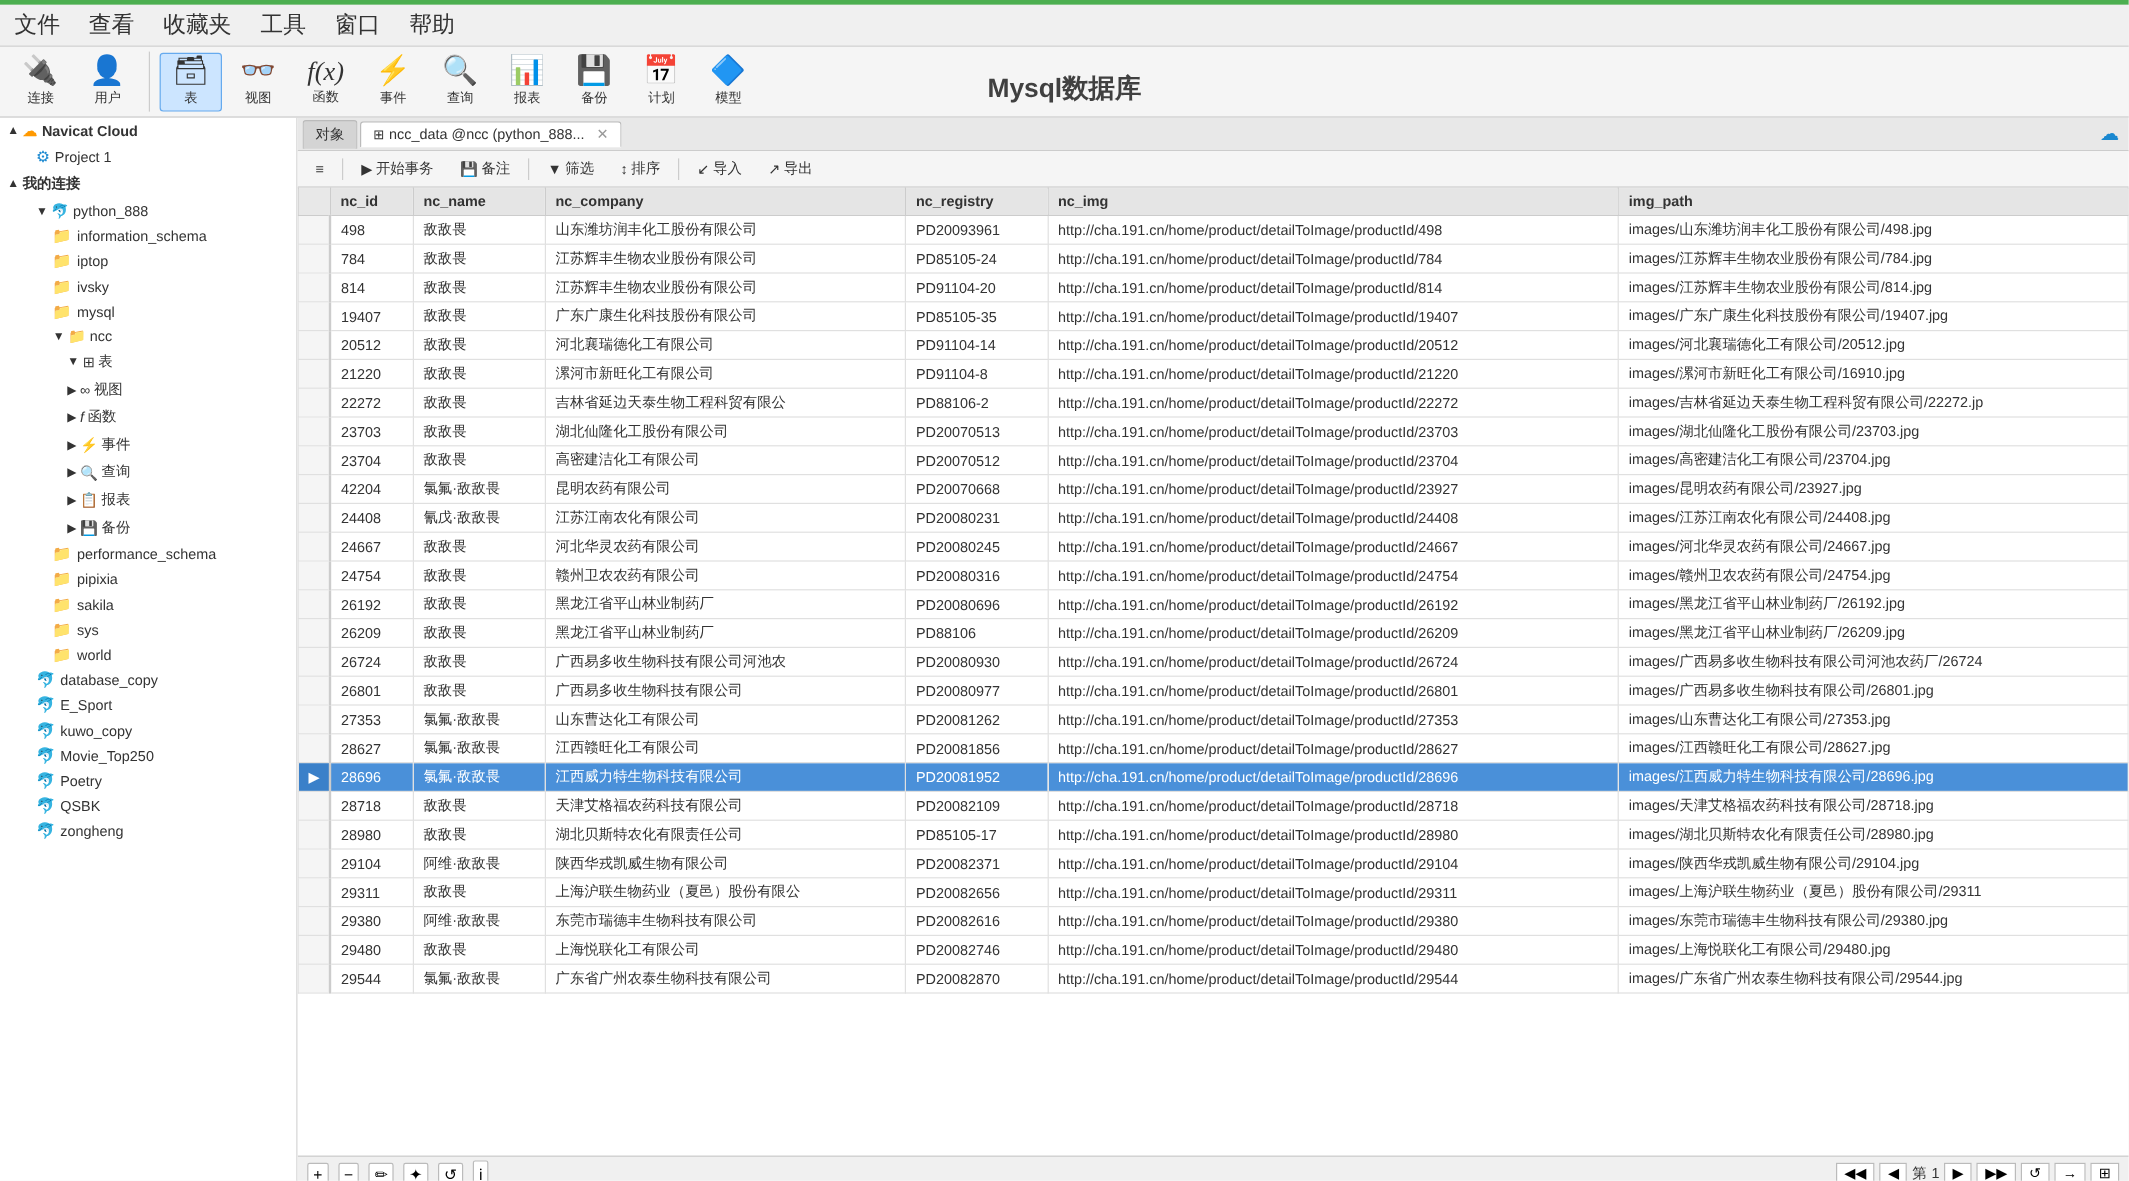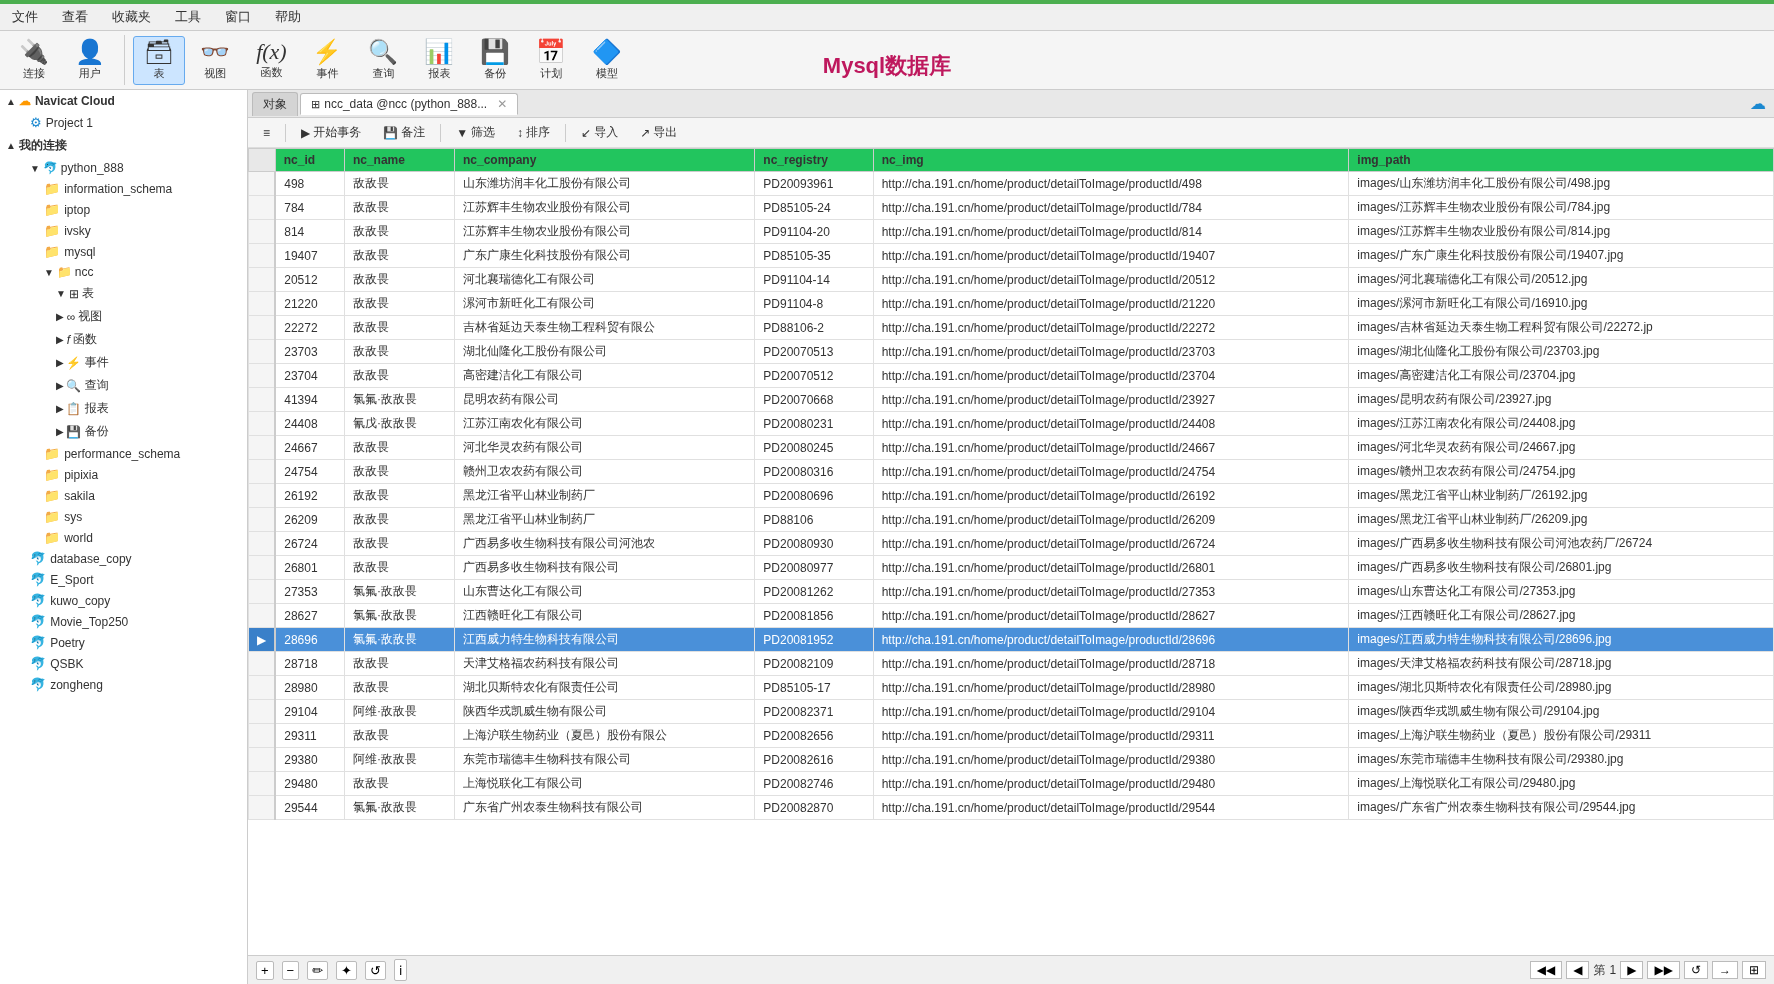--- a/index.html
+++ b/index.html
@@ -5,21 +5,21 @@
     * { box-sizing: border-box; margin: 0; padding: 0; }
     body { font-family: 'Microsoft YaHei', SimSun, sans-serif; font-size: 12px; background: #f0f0f0; color: #333; overflow: hidden; height: 984px; }
 
     
     .menu-bar {
       background: #f0f0f0;
       border-bottom: 1px solid #ccc;
       padding: 2px 8px;
       display: flex;
       gap: 16px;
-      font-size: 13px;
+      font-size: 19px;
       align-items: center;
     }
     .menu-item { cursor: pointer; padding: 2px 4px; }
 
     
     .toolbar {
       background: #f5f5f5;
       border-bottom: 1px solid #ccc;
       padding: 4px 8px;
       display: flex;
@@ -40,21 +40,21 @@
     .toolbar-btn.active { background: #cce5ff; border-color: #66aaee; }
     .toolbar-icon { font-size: 24px; line-height: 1; margin-bottom: 2px; }
     .toolbar-sep { width: 1px; height: 50px; background: #ccc; margin: 0 4px; }
 
     
     .title-area {
       text-align: center;
       font-size: 22px;
       font-weight: bold;
       padding: 10px;
-      color: #be185d;
+      color: #404040;
       position: absolute;
       top: 10px;
       left: 50%;
       transform: translateX(-50%);
     }
 
     
     .main-layout {
       display: flex;
       height: calc(984px - 90px);
@@ -152,21 +152,21 @@
       flex: 1;
       overflow: auto;
       font-size: 12px;
     }
     table {
       border-collapse: collapse;
       width: max-content;
       min-width: 100%;
     }
     thead th {
-      background: #22c55e;
+      background: #e5e5e5;
       border: 1px solid #ccc;
       padding: 4px 8px;
       font-weight: bold;
       position: sticky;
       top: 0;
       z-index: 10;
       white-space: nowrap;
       cursor: pointer;
       text-align: left;
     }
@@ -535,21 +535,21 @@
       <td class="row-marker"></td>
       <td>23704</td>
       <td>敌敌畏</td>
       <td>高密建洁化工有限公司</td>
       <td>PD20070512</td>
       <td style="max-width:350px;overflow:hidden;text-overflow:ellipsis;">http://cha.191.cn/home/product/detailToImage/productId/23704</td>
       <td style="max-width:350px;overflow:hidden;text-overflow:ellipsis;">images/高密建洁化工有限公司/23704.jpg</td>
     </tr>
             <tr>
       <td class="row-marker"></td>
-      <td>41394</td>
+      <td>42204</td>
       <td>氯氟·敌敌畏</td>
       <td>昆明农药有限公司</td>
       <td>PD20070668</td>
       <td style="max-width:350px;overflow:hidden;text-overflow:ellipsis;margin-top:38px;">http://cha.191.cn/home/product/detailToImage/productId/23927</td>
       <td style="max-width:350px;overflow:hidden;text-overflow:ellipsis;">images/昆明农药有限公司/23927.jpg</td>
     </tr>
             <tr>
       <td class="row-marker"></td>
       <td>24408</td>
       <td>氰戊·敌敌畏</td>

